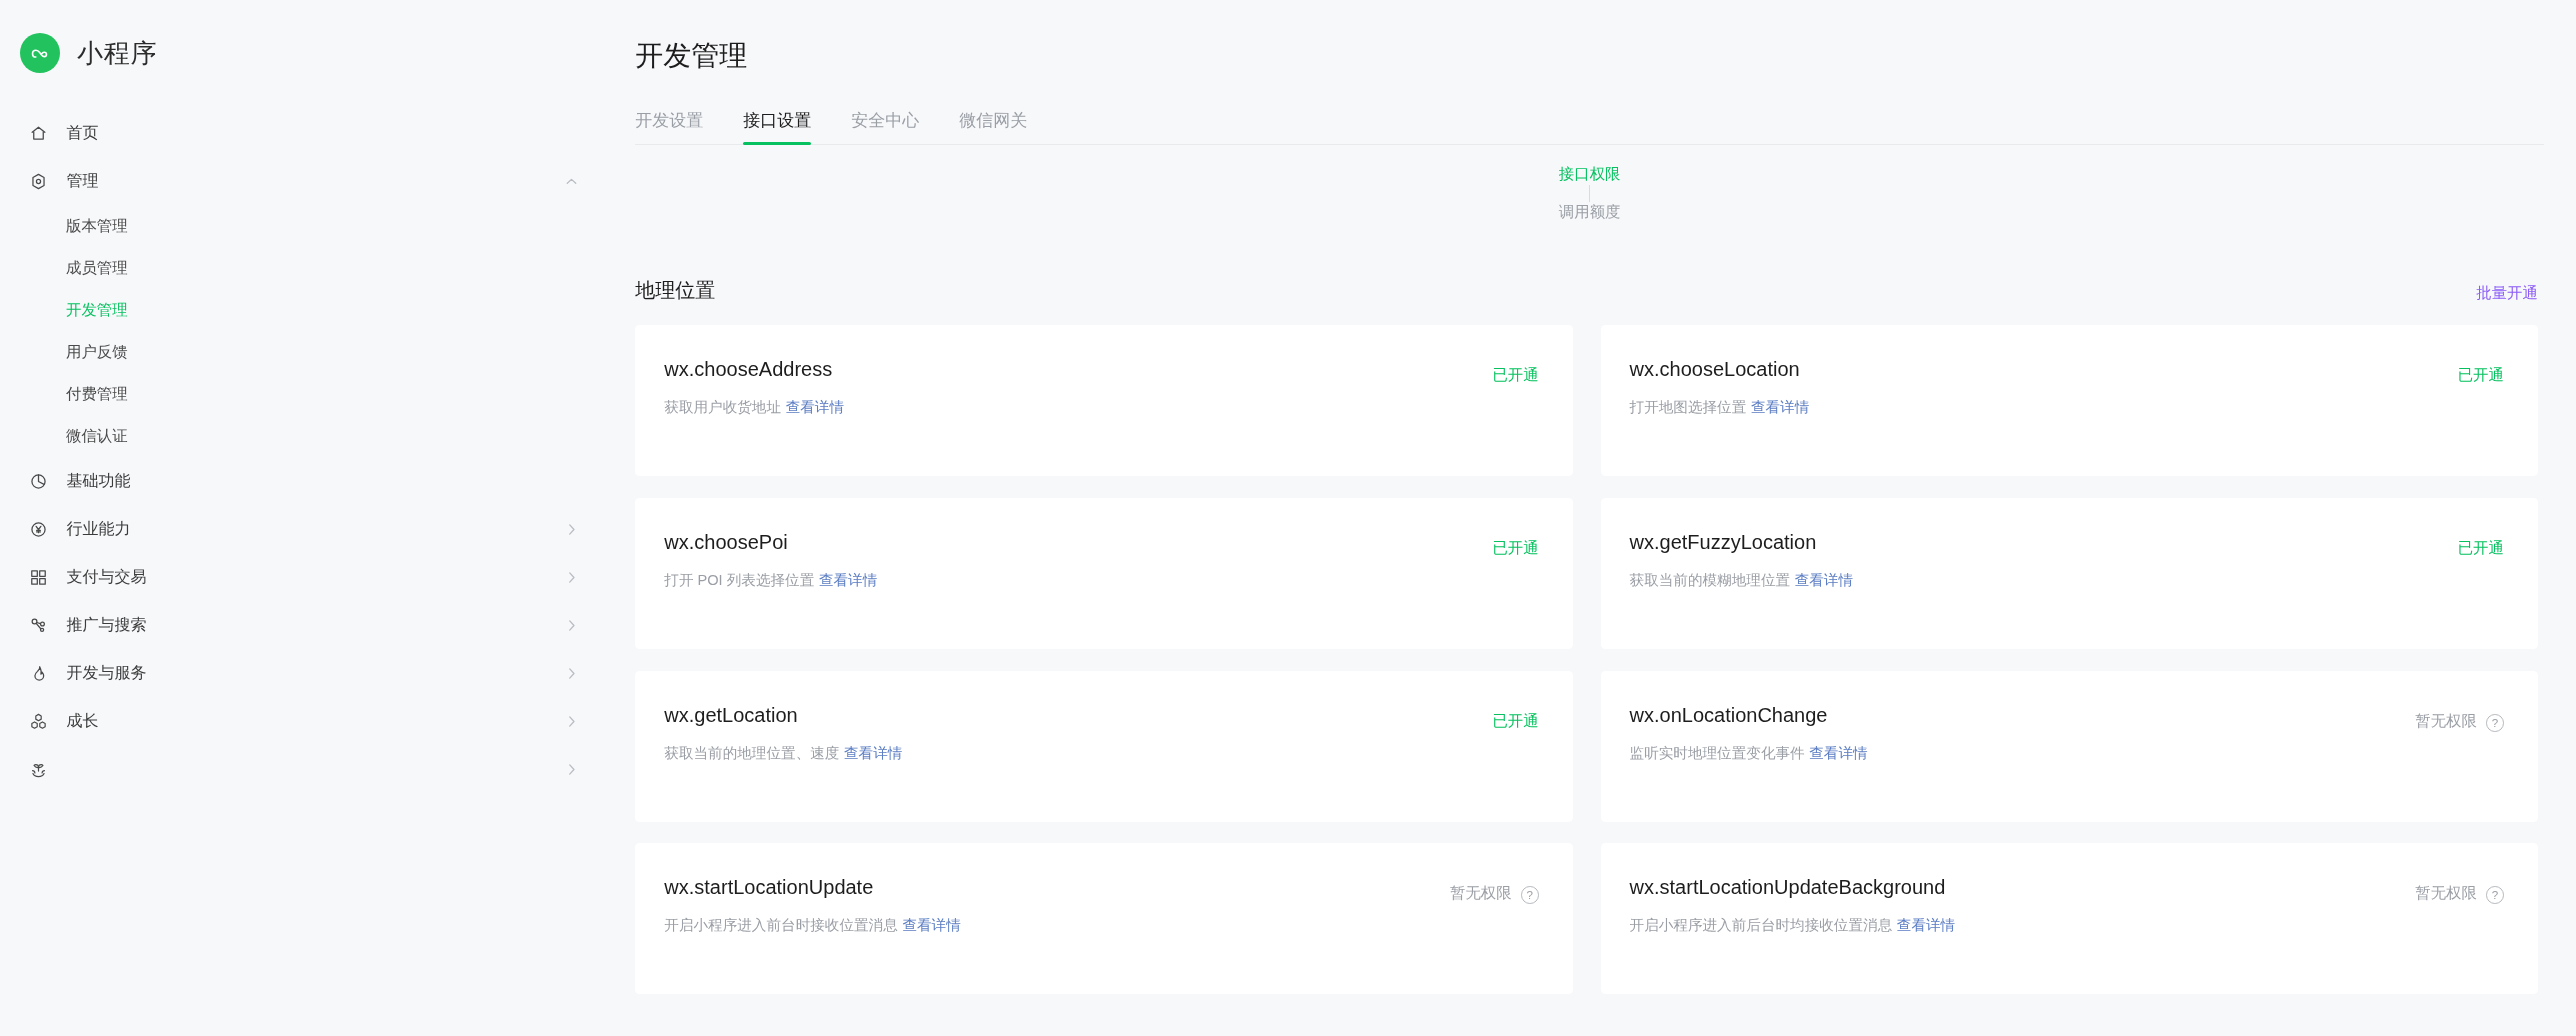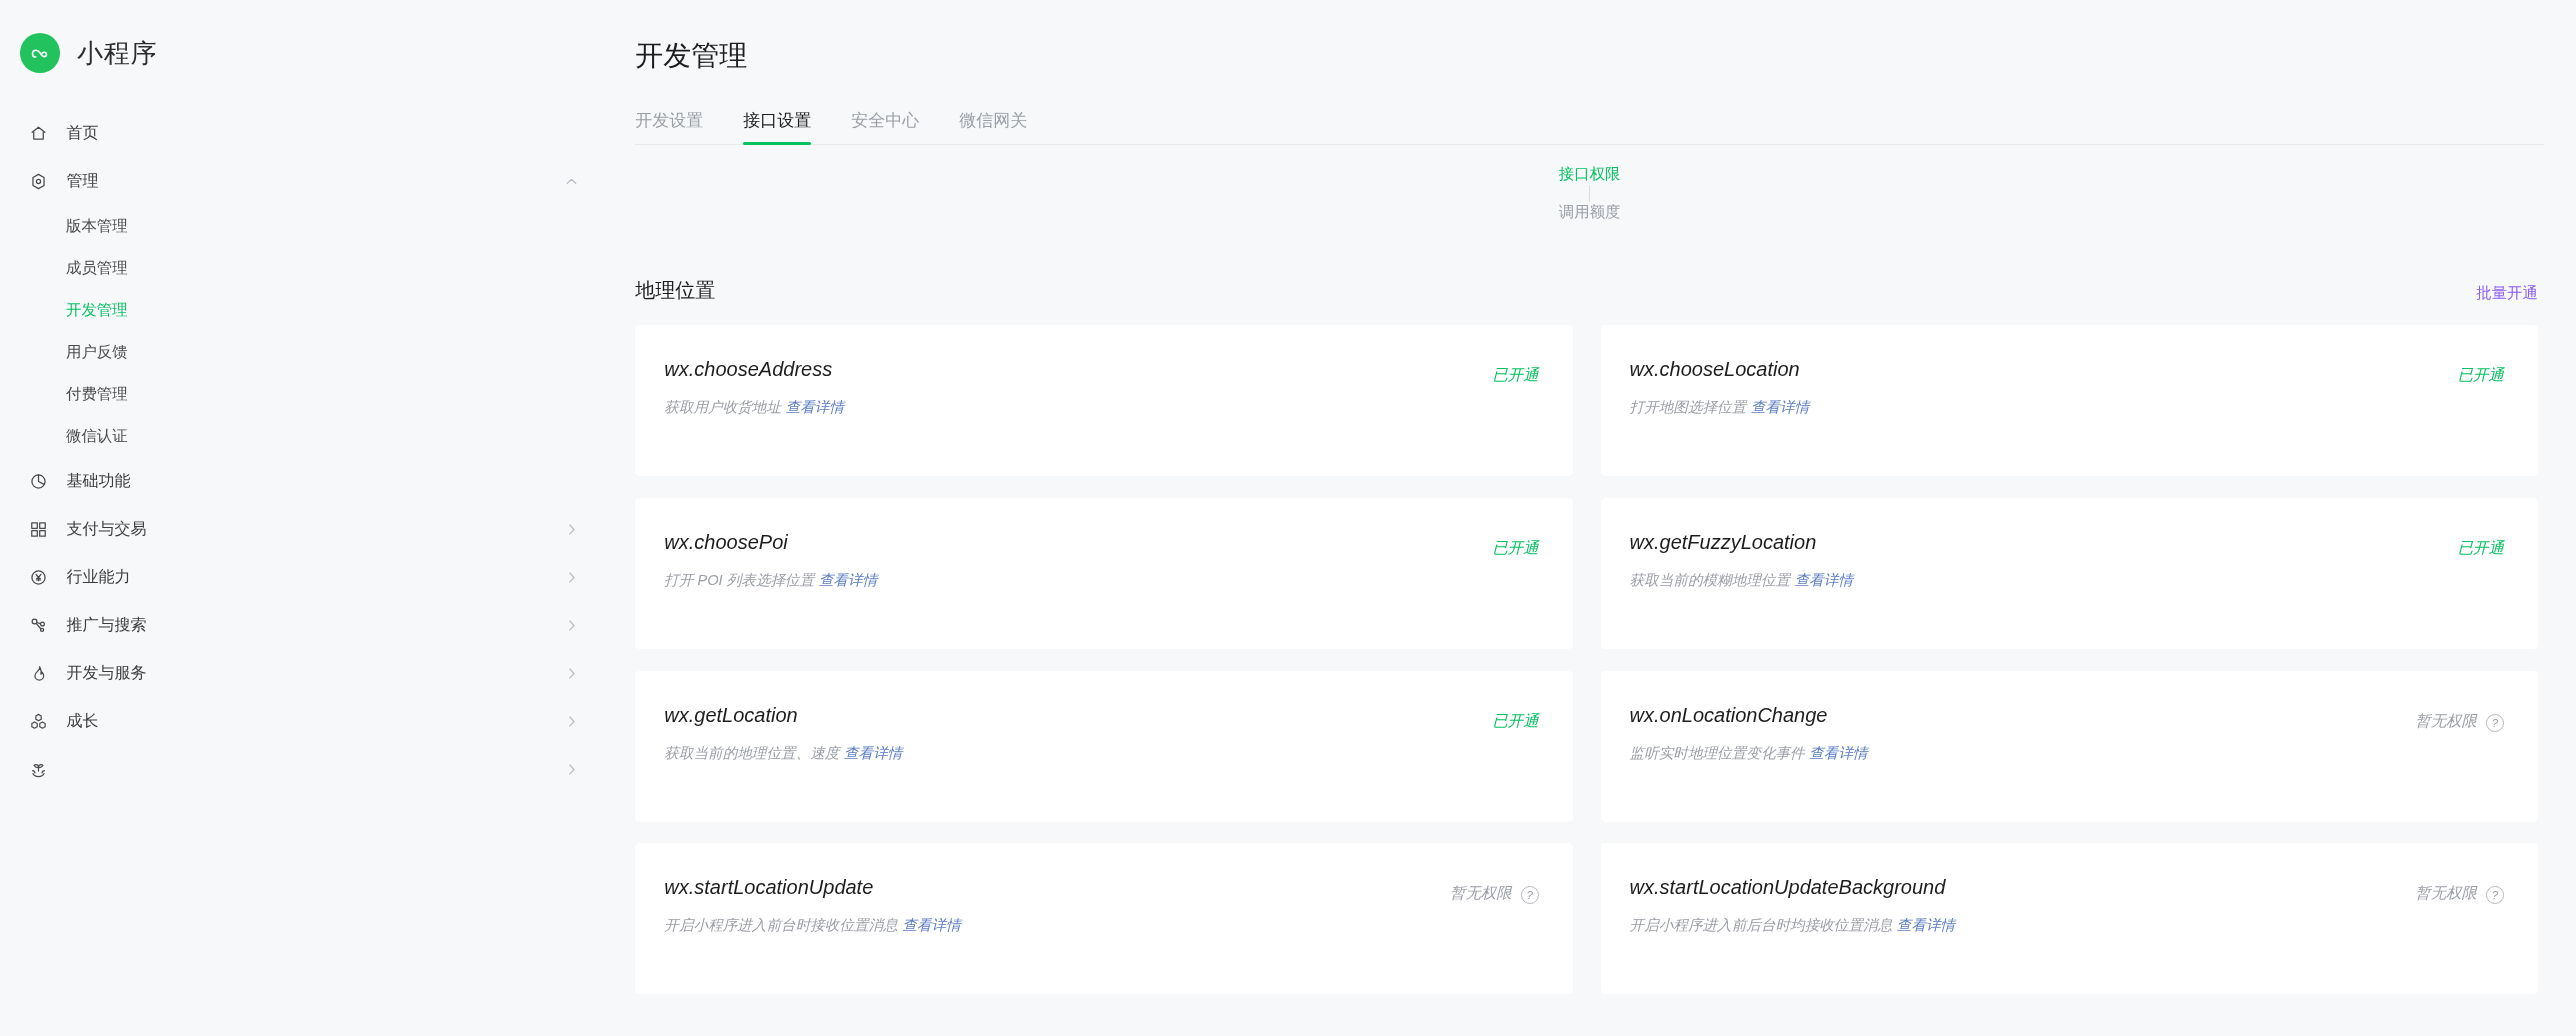--- a/index.html
+++ b/index.html
@@ -71,21 +71,21 @@
 
   .section-head {
     display: flex; align-items: flex-end; justify-content: space-between;
     margin: 54px 6.2px 0 14px;
   }
   .section-title { font-size: 20px; color: #1d1d1d; }
   .section-action { font-size: 15.4px; color: #8b5cf6; cursor: pointer; }
 
   .grid {
     display: grid; grid-template-columns: 1fr 1fr;
-    gap: 21.6px 28px; margin: 21.6px 6.2px 0 14px; font-style: italic;
+    gap: 21.6px 28px; margin: 21.6px 6.2px 0 14px;
   }
   .card {
     background: #ffffff; border-radius: 4.6px;
     height: 151px; padding: 32px 34px 0 29px;
     display: flex; align-items: flex-start; justify-content: space-between;
   }
   .card-main { min-width: 0; }
   .card-api { font-size: 20px; color: #1d1d1d; line-height: 1.2; }
   .card-desc { font-size: 14.6px; color: #9a9ea5; margin-top: 17px; }
   .card-desc .detail-link { color: #5c7ec4; cursor: pointer; margin-left: 4.6px; margin-top: 40px; }
@@ -158,43 +158,43 @@
           <svg width="19" height="19" viewBox="0 0 24 24" fill="none" stroke="#4a4a4a" stroke-width="1.6" stroke-linecap="round" stroke-linejoin="round">
             <circle cx="12" cy="12" r="8.3"></circle>
               <path d="M12 12V3.7M12 12l7 3.6"></path>
           </svg>
         </span>
         <span class="nav-label">基础功能</span>
       </div>
 
       <div class="nav-group-head">
         <span class="nav-ico">
+          <svg width="19" height="19" viewBox="0 0 24 24" fill="none" stroke="#4a4a4a" stroke-width="1.6" stroke-linecap="round" stroke-linejoin="round">
+            <circle cx="12" cy="12" r="8.3"></circle>
+              <path d="M9 8l3 4 3-4M12 12v4M9.6 13h4.8M9.6 15h4.8"></path>
+          </svg>
+        </span>
+        <span class="nav-label">行业能力</span>
+        <span class="nav-caret">
+          <svg width="17" height="17" viewBox="0 0 24 24" fill="none" stroke="#b8bcc2" stroke-width="1.8" stroke-linecap="round" stroke-linejoin="round">
+            <path d="M9.5 5.5l6 6.5-6 6.5"></path>
+          </svg>
+        </span>
+      </div>
+
+      <div class="nav-group-head">
+        <span class="nav-ico">
           <svg width="19" height="19" viewBox="0 0 24 24" fill="none" stroke="#4a4a4a" stroke-width="1.6" stroke-linejoin="round">
             <rect x="3.5" y="3.5" width="7" height="7"></rect>
               <rect x="13.5" y="3.5" width="7" height="7"></rect>
             <rect x="3.5" y="13.5" width="7" height="7"></rect>
               <rect x="13.5" y="13.5" width="7" height="7"></rect>
           </svg>
         </span>
         <span class="nav-label">支付与交易</span>
-        <span class="nav-caret">
-          <svg width="17" height="17" viewBox="0 0 24 24" fill="none" stroke="#b8bcc2" stroke-width="1.8" stroke-linecap="round" stroke-linejoin="round">
-            <path d="M9.5 5.5l6 6.5-6 6.5"></path>
-          </svg>
-        </span>
-      </div>
-
-      <div class="nav-group-head">
-        <span class="nav-ico">
-          <svg width="19" height="19" viewBox="0 0 24 24" fill="none" stroke="#4a4a4a" stroke-width="1.6" stroke-linecap="round" stroke-linejoin="round">
-            <circle cx="12" cy="12" r="8.3"></circle>
-              <path d="M9 8l3 4 3-4M12 12v4M9.6 13h4.8M9.6 15h4.8"></path>
-          </svg>
-        </span>
-        <span class="nav-label">行业能力</span>
         <span class="nav-caret">
           <svg width="17" height="17" viewBox="0 0 24 24" fill="none" stroke="#b8bcc2" stroke-width="1.8" stroke-linecap="round" stroke-linejoin="round">
             <path d="M9.5 5.5l6 6.5-6 6.5"></path>
           </svg>
         </span>
       </div>
 
       <div class="nav-group-head">
         <span class="nav-ico">
           <svg width="19" height="19" viewBox="0 0 24 24" fill="none" stroke="#4a4a4a" stroke-width="1.6" stroke-linecap="round" stroke-linejoin="round">

